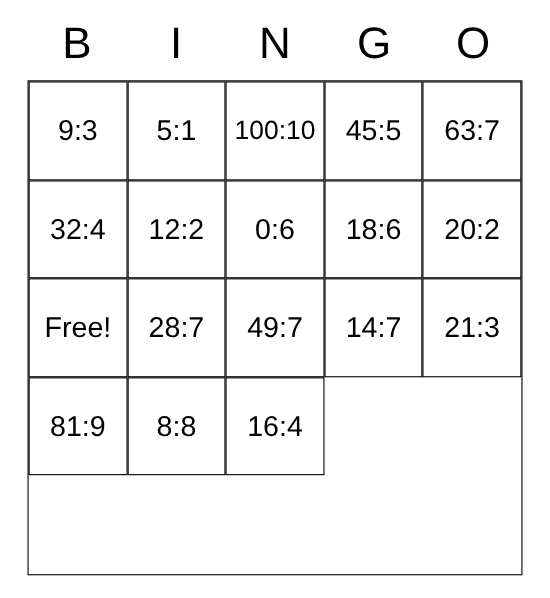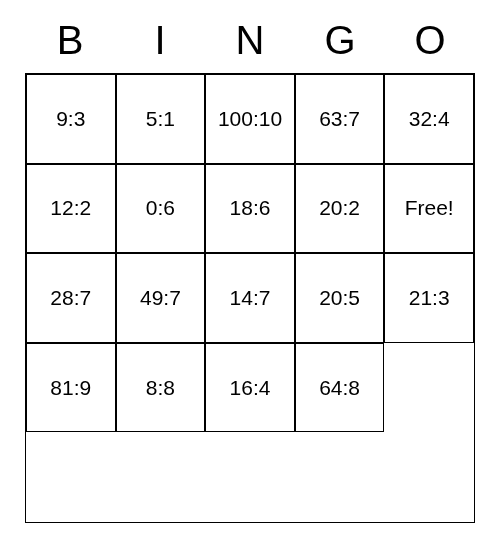--- a/index.html
+++ b/index.html
@@ -34,55 +34,54 @@
       grid-template-rows: repeat(5, 1fr);
       border: 1px solid #000;
       width: 100%;
       height: 450px;
     }
     .cell {
       border: 1px solid #000;
       display: flex;
       align-items: center;
       justify-content: center;
-      font-size: 21px;
+      font-size: 26px;
       color: #000;
       text-align: center;
     }
-    .cell.small { font-size: 21px; }
+    .cell.small { font-size: 24px; }
   </style>
 </head>
 <body>
 
 <div class="card">
   <div class="header-row">
     <div class="header-cell">B</div>
     <div class="header-cell">I</div>
     <div class="header-cell">N</div>
     <div class="header-cell">G</div>
     <div class="header-cell">O</div>
   </div>
   <div class="grid">
     <div class="cell">9:3</div>
     <div class="cell">5:1</div>
     <div class="cell small">100:10</div>
+    <div class="cell">45:5</div>
 
     <div class="cell">63:7</div>
     <div class="cell">32:4</div>
     <div class="cell">12:2</div>
     <div class="cell">0:6</div>
 
     <div class="cell">18:6</div>
     <div class="cell">20:2</div>
     <div class="cell">Free!</div>
     <div class="cell">28:7</div>
     <div class="cell">49:7</div>
 
     <div class="cell">14:7</div>
-    <div class="cell">20:5</div>
     <div class="cell">21:3</div>
 
     <div class="cell">81:9</div>
     <div class="cell">8:8</div>
     <div class="cell">16:4</div>
-    <div class="cell">64:8</div>
   </div>
 </div>
 
 </body></html>

